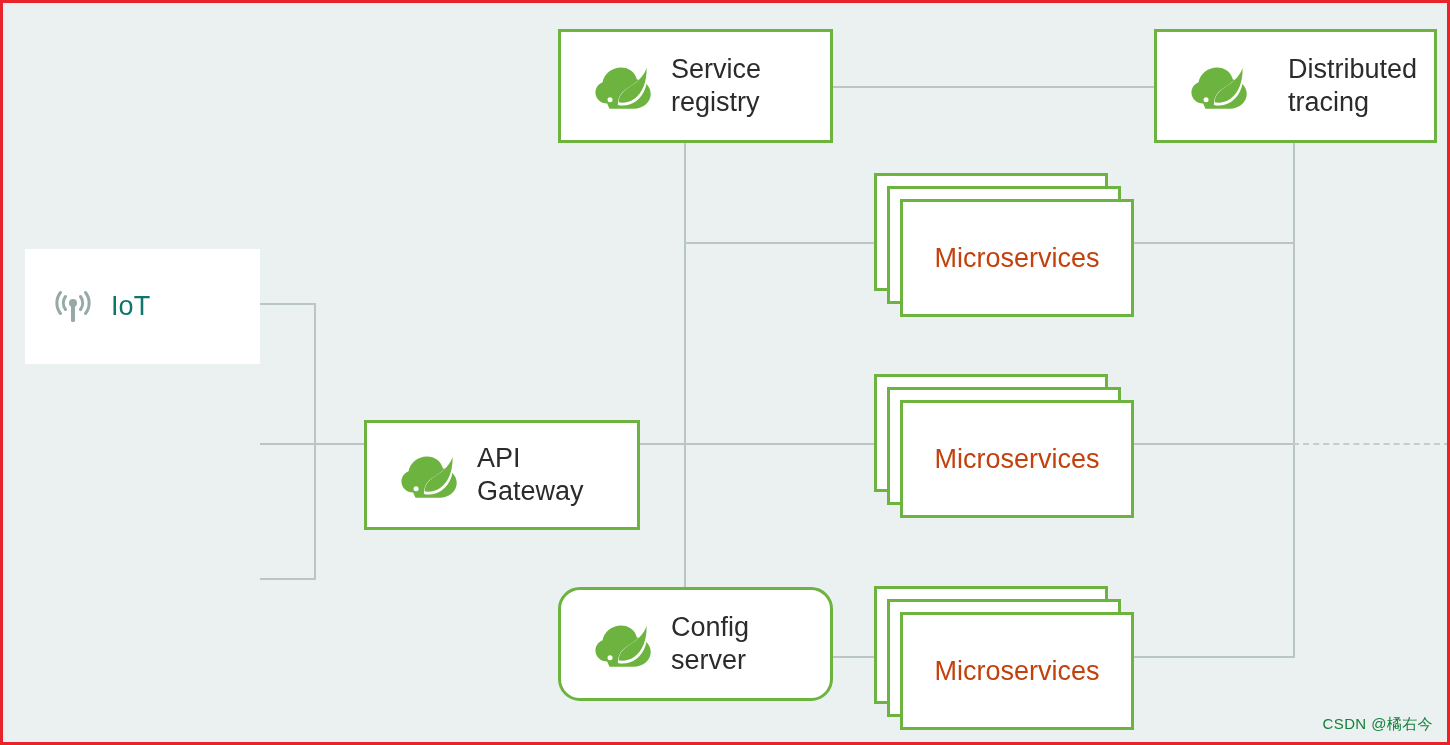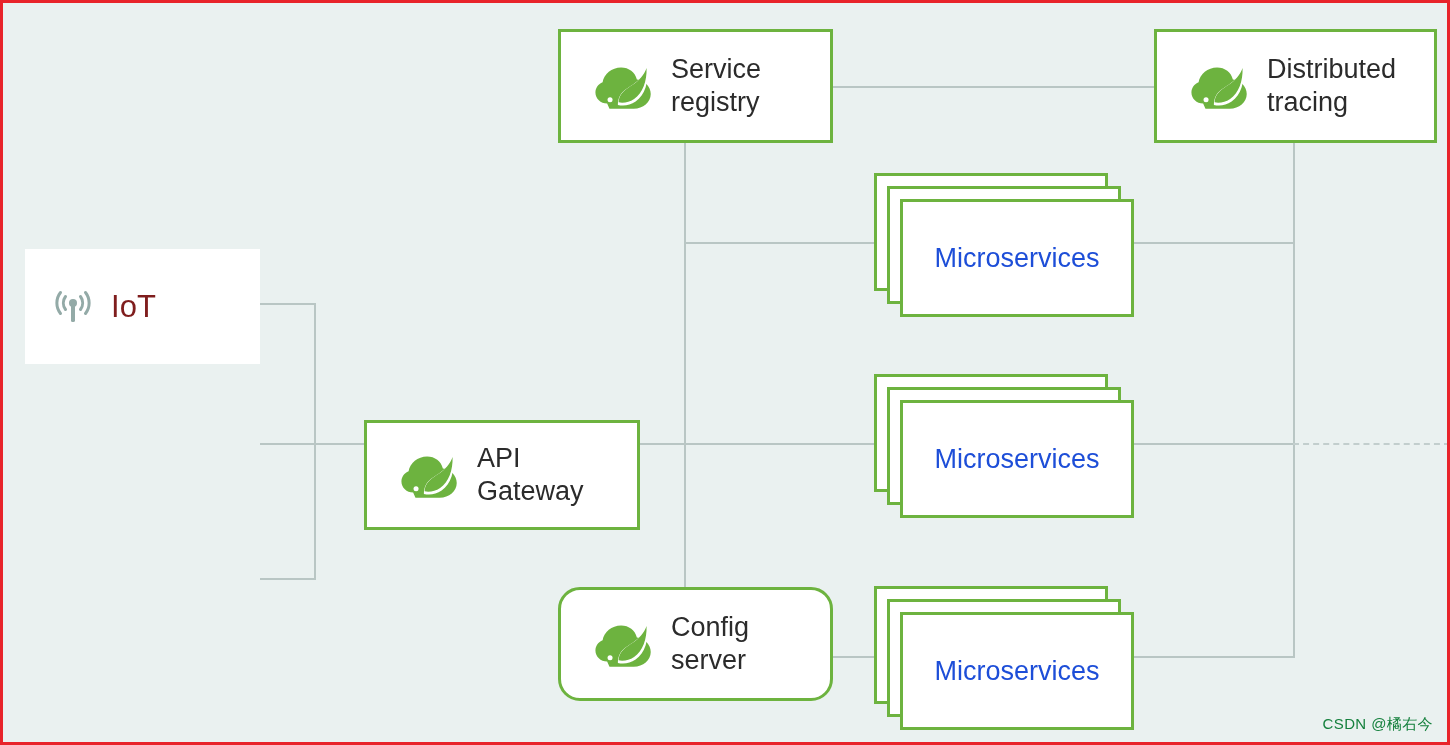--- a/index.html
+++ b/index.html
@@ -58,22 +58,22 @@
   .client-icon {
     width: 44px;
     height: 44px;
     flex: 0 0 44px;
     display: flex;
     align-items: center;
     justify-content: center;
     margin-right: 16px;
   }
   .client-label {
-    font-size: 31px;
-    color: #7f1d1d;
+    font-size: 27px;
+    color: #0f766e;
     letter-spacing: .1px;
     text-align: right;
   }
 
   
   .spring-box {
     position: absolute;
     background: #ffffff;
     border: 3px solid #6db33f;
     box-sizing: border-box;
@@ -115,21 +115,21 @@
   .ms-card.mid   { left: 13px; top: 13px; }
   .ms-card.front {
     left: 26px;
     top: 26px;
     display: flex;
     align-items: center;
     justify-content: center;
   }
   .ms-label {
     font-size: 27px;
-    color: #1d4ed8;
+    color: #c2410c;
   }
 
   
   #watermark {
     position: absolute;
     right: 14px;
     bottom: 8px;
     font-size: 15px;
     color: #15803d;
     letter-spacing: .4px;
@@ -201,21 +201,21 @@
           <path d="M17 49.5h25c9.7 0 17.6-6.6 17.6-15.2 0-7.6-6.2-13.9-14.3-14.9C43.6 12 37 7 29 7 19.3 7 11.3 13.6 9.9 22.2 5.5 24 2.5 28 2.5 32.7c0 6.3 5.4 11.4 12.1 11.4" fill="#6db33f"></path>
           <path d="M55.5 6.5c-2.2 7.8-8 14-14.6 18.3-5.9 3.8-11 6.9-13.6 12.2-1.4 2.9-1.6 6-1.6 8.6 6.2 1.5 12.6.3 18.3-3.6 9.6-6.6 14-19.6 11.5-35.5z" fill="#ffffff"></path>
           <path d="M55.3 7.4C52.9 14.7 47.3 20.6 41 24.7c-5.9 3.8-10.6 6.8-13.1 11.9-1 2.1-1.4 4.3-1.5 6.3 5.4 1 11-.2 16-3.6 9-6.2 13.3-18.2 12.9-31.9z" fill="#6db33f"></path>
           <circle cx="17.6" cy="40.2" r="2.6" fill="#ffffff"></circle>
         </svg>
       </span>
       <span class="spring-label">Service
 registry</span>
     </div>
 
-    <div class="spring-box" style="left:1151px; top:26px; width:283px; height:114px;">
+    <div class="spring-box" style="left:1151px; top:26px; width:283px; height:114px;gap:21px;">
       <span class="spring-logo">
         <svg viewBox="0 0 64 52" width="62" height="52" aria-hidden="true">
           <path d="M17 49.5h25c9.7 0 17.6-6.6 17.6-15.2 0-7.6-6.2-13.9-14.3-14.9C43.6 12 37 7 29 7 19.3 7 11.3 13.6 9.9 22.2 5.5 24 2.5 28 2.5 32.7c0 6.3 5.4 11.4 12.1 11.4" fill="#6db33f"></path>
           <path d="M55.5 6.5c-2.2 7.8-8 14-14.6 18.3-5.9 3.8-11 6.9-13.6 12.2-1.4 2.9-1.6 6-1.6 8.6 6.2 1.5 12.6.3 18.3-3.6 9.6-6.6 14-19.6 11.5-35.5z" fill="#ffffff"></path>
           <path d="M55.3 7.4C52.9 14.7 47.3 20.6 41 24.7c-5.9 3.8-10.6 6.8-13.1 11.9-1 2.1-1.4 4.3-1.5 6.3 5.4 1 11-.2 16-3.6 9-6.2 13.3-18.2 12.9-31.9z" fill="#6db33f"></path>
           <circle cx="17.6" cy="40.2" r="2.6" fill="#ffffff"></circle>
         </svg>
       </span>
       <span class="spring-label">Distributed
 tracing</span>

